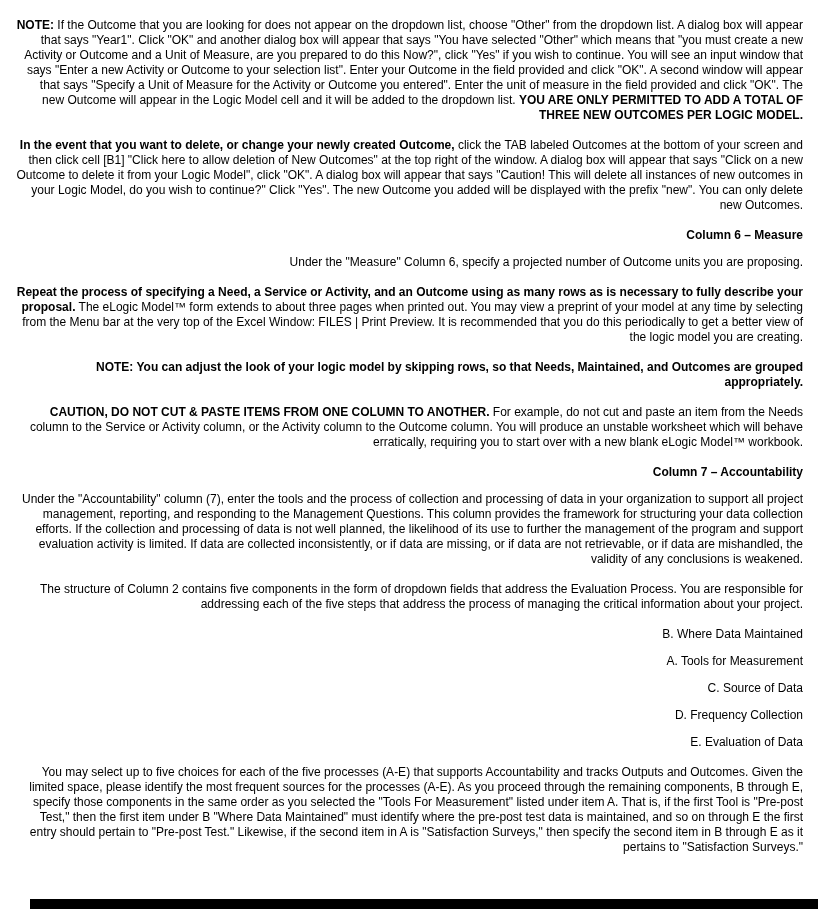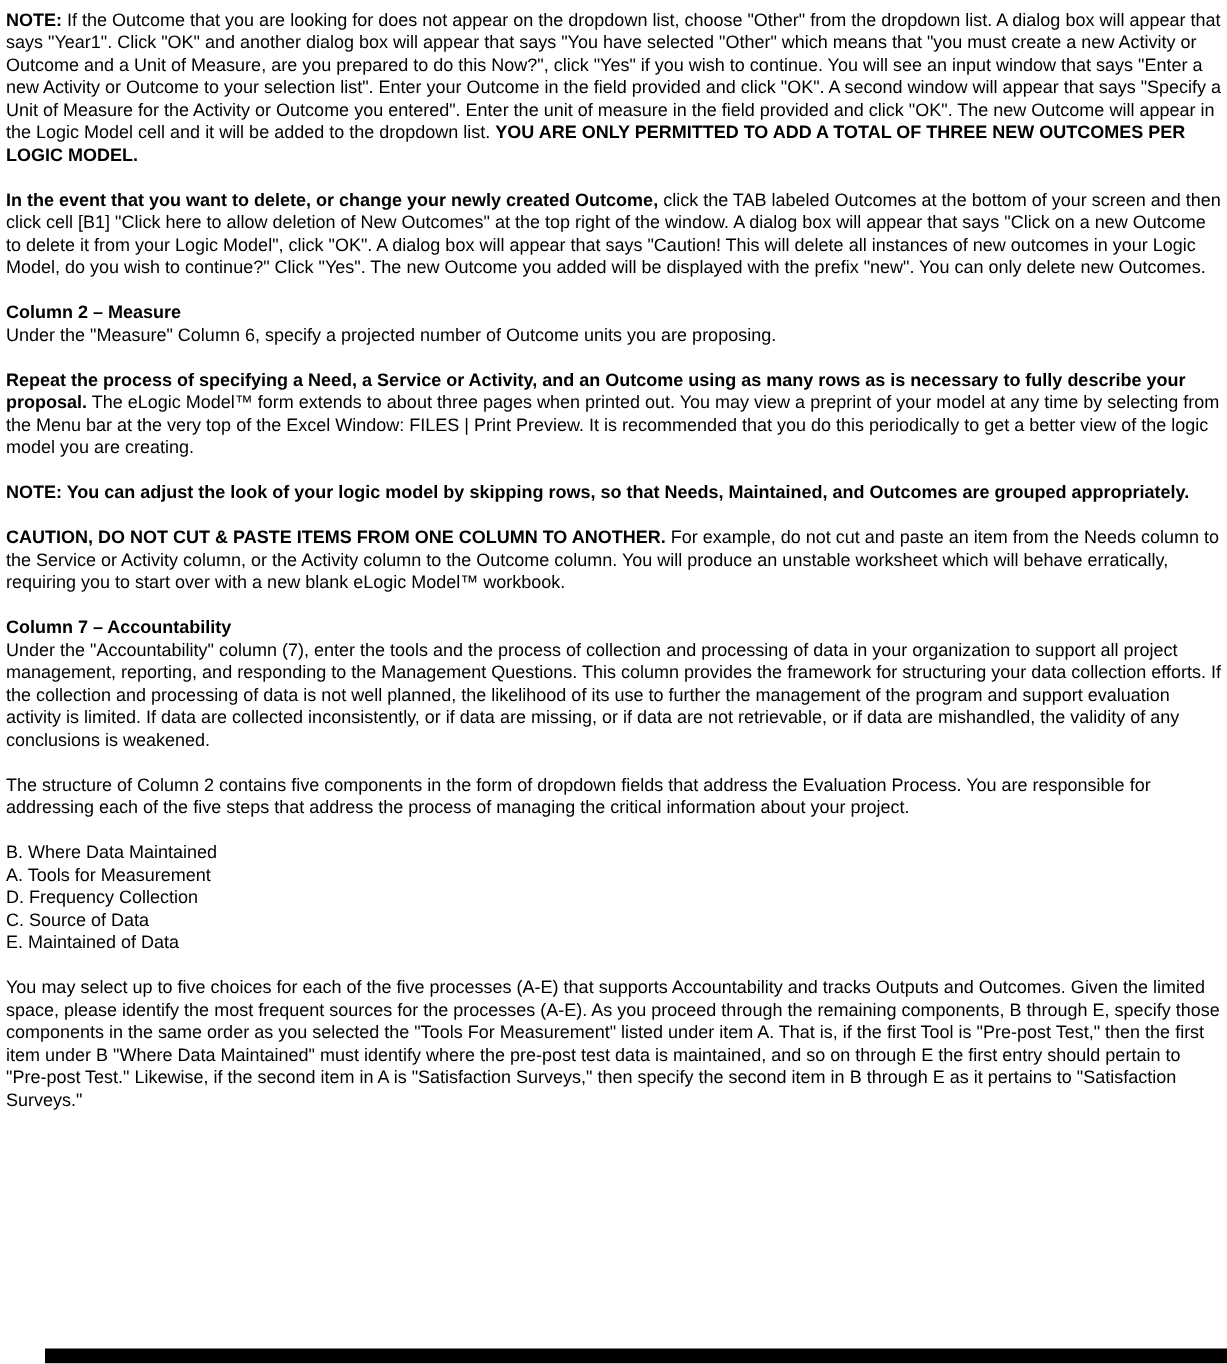--- a/index.html
+++ b/index.html
@@ -10,45 +10,45 @@
     color: #000000;
     font-family: "Liberation Sans", "DejaVu Sans", sans-serif;
     font-size: 12px;
     line-height: 15px;
     position: relative;
     overflow: hidden;
   }
   .doc {
     padding: 6px 3px 0 4px;
   }
-  p.block { margin: 0; padding: 0; }
+  p.block { margin: 12px; padding: 0; text-align: right; }
   p.block.gap { margin-bottom: 15px; }
   b { font-weight: bold; }
   .bottom-bar {
     position: absolute;
     left: 30px;
     right: 0;
     bottom: 0;
     height: 10px;
   }
 </style>
 </head>
 <body style="background: rgb(255, 255, 255); color: rgb(0, 0, 0);">
 
 <div class="doc" id="doc">
     <p class="block gap"><b>NOTE:</b><span> If the Outcome that you are looking for does not appear on the dropdown list, choose "Other" from the dropdown list. A dialog box will appear that says "Year1". Click "OK" and another dialog box will appear that says "You have selected "Other" which means that "you must create a new Activity or Outcome and a Unit of Measure, are you prepared to do this Now?", click "Yes" if you wish to continue.  You will see an input window that says "Enter a new Activity or Outcome to your selection list". Enter your Outcome in the field provided and click "OK".  A second window will appear that says "Specify a Unit of Measure for the Activity or Outcome you entered". Enter the unit of measure in the field provided and click "OK".   The new Outcome will appear in the Logic Model cell and it will be added to the dropdown list.   </span><b>YOU ARE ONLY PERMITTED TO ADD A TOTAL OF THREE NEW OUTCOMES PER LOGIC MODEL.</b></p>
     <p class="block gap"><b>In the event that you want to delete, or change your newly created Outcome,</b><span> click the TAB labeled Outcomes at the bottom of your screen and then click cell [B1] "Click here to allow deletion of New Outcomes" at the top right of the window.  A dialog box will appear that says "Click on a new Outcome to delete it from your Logic Model", click "OK".  A dialog box will appear that says "Caution! This will delete all instances of new outcomes in your Logic Model, do you wish to continue?" Click "Yes".  The new Outcome you added will be displayed with the prefix "new".  You can only delete new Outcomes.</span></p>
-    <p class="block"><b>Column 2 – Measure</b></p>
+    <p class="block"><b>Column 6 – Measure</b></p>
     <p class="block gap"><span>Under the "Measure" Column 6, specify a projected number of Outcome units you are proposing.</span></p>
     <p class="block gap"><b>Repeat the process of specifying a Need, a Service or Activity, and an Outcome using as many rows as is necessary to fully describe your proposal.</b><span>  The eLogic Model™ form extends to about three pages when printed out.  You may view a preprint of your model at any time by selecting from the Menu bar at the very top of the Excel Window:   FILES | Print Preview.  It is recommended that you do this periodically to get a better view of the logic model you are creating.</span></p>
     <p class="block gap"><b>NOTE:  You can adjust the look of your logic model by skipping rows, so that Needs, Maintained, and Outcomes are grouped appropriately.</b></p>
     <p class="block gap"><b>CAUTION, DO NOT CUT &amp; PASTE ITEMS FROM ONE COLUMN TO ANOTHER.</b><span>  For example, do not cut and paste an item from the Needs column to the Service or Activity column, or the Activity column to the Outcome column.  You will produce an unstable worksheet which will behave erratically, requiring you to start over with a new blank eLogic Model™ workbook.</span></p>
     <p class="block"><b>Column 7 – Accountability</b></p>
     <p class="block gap"><span>Under the "Accountability" column (7), enter the tools and the process of collection and processing of data in your organization to support all project management, reporting, and responding to the Management Questions.  This column provides the framework for structuring your data collection efforts. If the collection and processing of data is not well planned, the likelihood of its use to further the management of the program and support evaluation activity is limited. If data are collected inconsistently, or if data are missing, or if data are not retrievable, or if data are mishandled, the validity of any conclusions is weakened.</span></p>
     <p class="block gap"><span>The structure of Column 2 contains five components in the form of dropdown fields that address the Evaluation Process.  You are responsible for addressing each of the five steps that address the process of managing the critical information about your project.</span></p>
     <p class="block"><span>B. Where Data Maintained</span></p>
     <p class="block"><span>A. Tools for Measurement</span></p>
+    <p class="block"><span>C. Source of Data</span></p>
     <p class="block"><span>D. Frequency Collection</span></p>
-    <p class="block"><span>C. Source of Data</span></p>
-    <p class="block gap"><span>E. Maintained of Data</span></p>
+    <p class="block gap"><span>E. Evaluation of Data</span></p>
     <p class="block"><span>You may select up to five choices for each of the five processes (A-E) that supports Accountability and tracks Outputs and Outcomes. Given the limited space, please identify the most frequent sources for the processes (A-E).  As you proceed through the remaining components, B through E, specify those components in the same order as you selected the "Tools For Measurement" listed under item A. That is, if the first Tool is "Pre-post Test," then the first item under B "Where Data Maintained" must identify where the pre-post test data is maintained, and so on through E the first entry should pertain to "Pre-post Test."  Likewise, if the second item in A is "Satisfaction Surveys," then specify the second item in B through E as it pertains to "Satisfaction Surveys."</span></p>
   </div>
 <div class="bottom-bar" style="background: rgb(0, 0, 0);"></div>
 
 </body></html>

